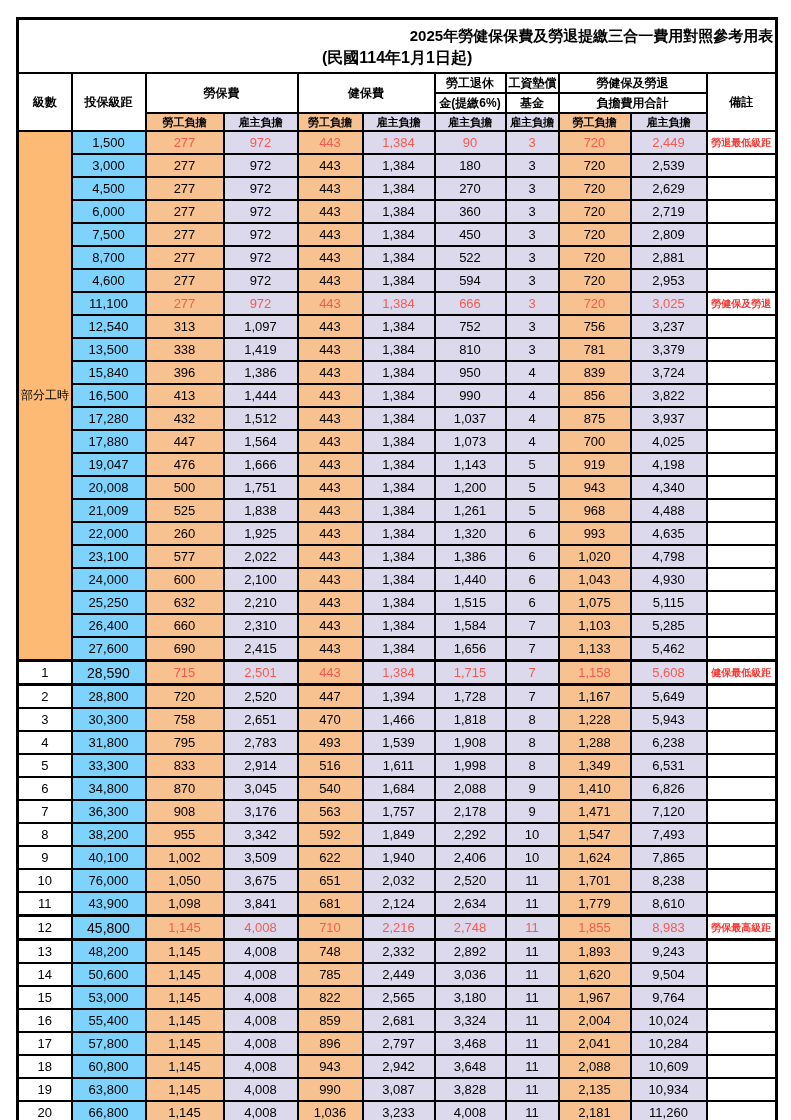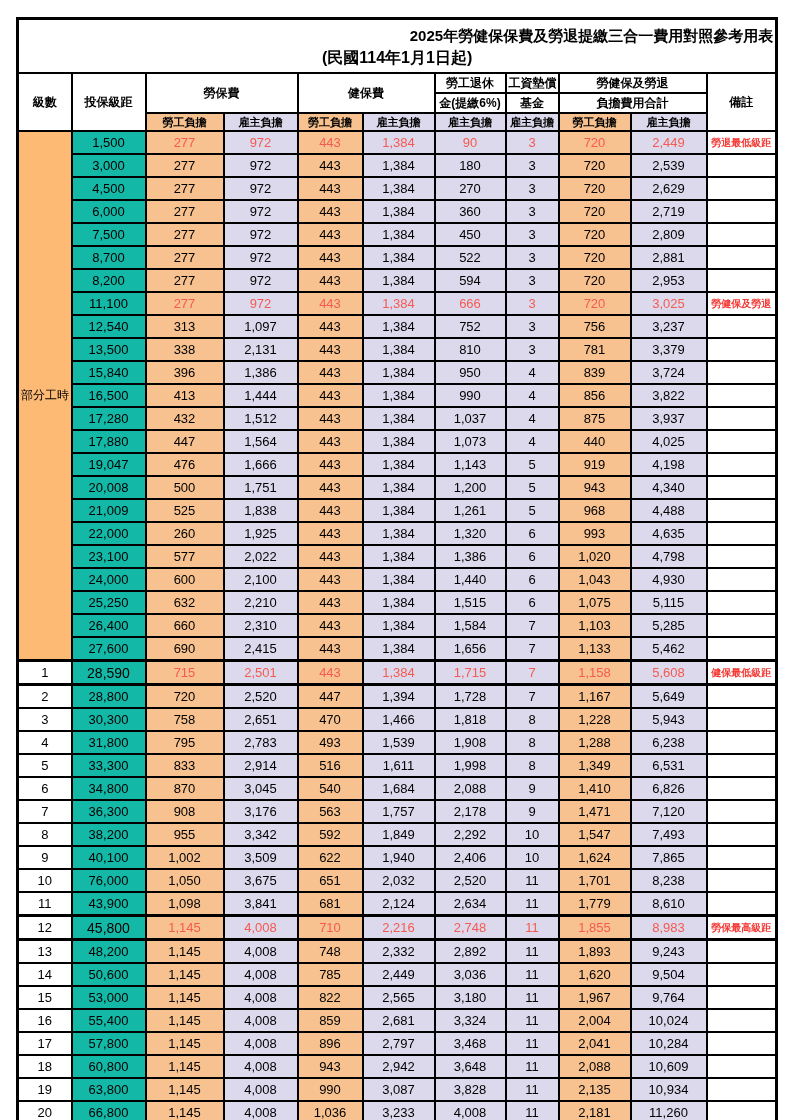--- a/index.html
+++ b/index.html
@@ -27,21 +27,21 @@
   .title-cell{height:52px;border-bottom:2px solid #000;}
   .title-line{font-size:15px;font-weight:700;line-height:1.5;text-align:right;}
   .subtitle-line{font-size:16px;font-weight:700;line-height:1.2;}
   .hr1 th,.hr2 th{height:18px;font-size:12px;font-weight:700;background:#fff;}
   .hr3 th{height:16px;font-size:11px;font-weight:700;}
   .emp-bg{background:#F8C290;}
   .er-bg{background:#DCD9ED;}
   tbody td{height:21px;font-size:13px;}
   td.grade-cell{background:#fff;font-size:13px;}
   td.part-time-cell{background:#fdba74;font-size:12px;letter-spacing:0;}
-  td.bracket-cell{background:#14b8a6;font-size:13px;}
+  td.bracket-cell{background:#7dd3fc;font-size:13px;}
   td.remark-cell{background:#fff;font-size:10px;font-weight:700;color:#F43A35;padding:0 1px;border-radius:8px;}
   tr.red td.fee{color:#F55A50;}
   tr.special td{border-top-width:3px;border-bottom-width:3px;}
   tr.special td.bracket-cell{font-weight:400;font-size:14px;}
   tr.special td.grade-cell{font-size:13px;}
 </style>
 </head>
 <body>
 
 <div class="page">
@@ -160,21 +160,21 @@
           <td class="fee er-bg">972</td>
           <td class="fee emp-bg">443</td>
           <td class="fee er-bg">1,384</td>
           <td class="fee er-bg">522</td>
           <td class="fee er-bg">3</td>
           <td class="fee emp-bg">720</td>
           <td class="fee er-bg">2,881</td>
           <td class="remark-cell"></td>
         </tr>
         <tr>
-          <td class="bracket-cell">8,200</td>
+          <td class="bracket-cell">4,600</td>
           <td class="fee emp-bg">277</td>
           <td class="fee er-bg">972</td>
           <td class="fee emp-bg">443</td>
           <td class="fee er-bg">1,384</td>
           <td class="fee er-bg">594</td>
           <td class="fee er-bg">3</td>
           <td class="fee emp-bg">720</td>
           <td class="fee er-bg">2,953</td>
           <td class="remark-cell"></td>
         </tr>
@@ -198,21 +198,21 @@
           <td class="fee er-bg">1,384</td>
           <td class="fee er-bg">752</td>
           <td class="fee er-bg">3</td>
           <td class="fee emp-bg">756</td>
           <td class="fee er-bg">3,237</td>
           <td class="remark-cell"></td>
         </tr>
         <tr>
           <td class="bracket-cell">13,500</td>
           <td class="fee emp-bg">338</td>
-          <td class="fee er-bg">2,131</td>
+          <td class="fee er-bg">1,419</td>
           <td class="fee emp-bg">443</td>
           <td class="fee er-bg">1,384</td>
           <td class="fee er-bg">810</td>
           <td class="fee er-bg">3</td>
           <td class="fee emp-bg">781</td>
           <td class="fee er-bg">3,379</td>
           <td class="remark-cell"></td>
         </tr>
         <tr>
           <td class="bracket-cell">15,840</td>
@@ -251,21 +251,21 @@
           <td class="remark-cell"></td>
         </tr>
         <tr>
           <td class="bracket-cell">17,880</td>
           <td class="fee emp-bg">447</td>
           <td class="fee er-bg">1,564</td>
           <td class="fee emp-bg">443</td>
           <td class="fee er-bg">1,384</td>
           <td class="fee er-bg">1,073</td>
           <td class="fee er-bg">4</td>
-          <td class="fee emp-bg">440</td>
+          <td class="fee emp-bg">700</td>
           <td class="fee er-bg">4,025</td>
           <td class="remark-cell"></td>
         </tr>
         <tr>
           <td class="bracket-cell">19,047</td>
           <td class="fee emp-bg">476</td>
           <td class="fee er-bg">1,666</td>
           <td class="fee emp-bg">443</td>
           <td class="fee er-bg">1,384</td>
           <td class="fee er-bg">1,143</td>

